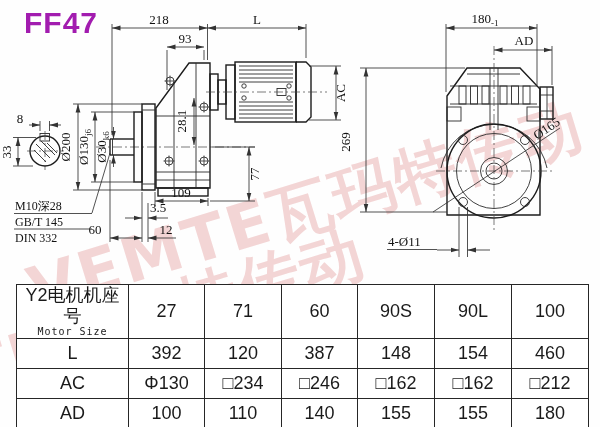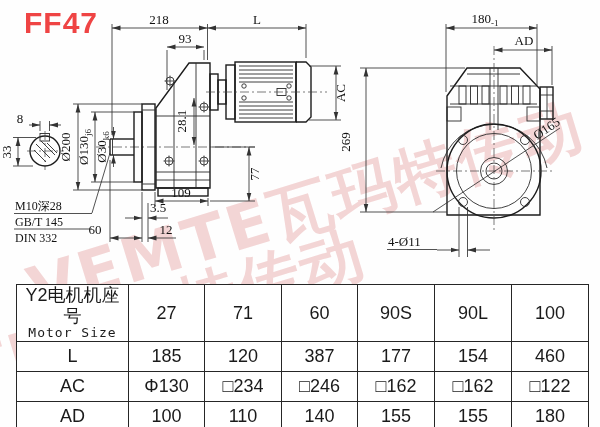--- a/index.html
+++ b/index.html
@@ -1,37 +1,37 @@
 <!DOCTYPE html>
 <html><head>
 <meta charset="utf-8">
 <style>
   html,body{margin:0;padding:0;background:#fff;}
   #stage{position:relative;width:600px;height:427px;background:#fefefe;overflow:hidden;
          font-family:"Liberation Sans",sans-serif;}
-  .title{position:absolute;left:24px;top:6px;font-size:30px;font-weight:bold;color:#ef4444;
+  .title{position:absolute;left:24px;top:6px;font-size:30px;font-weight:bold;color:#a21caf;
          letter-spacing:1px;z-index:3;}
   .wm{position:absolute;font-family:"DejaVu Sans",sans-serif;font-weight:bold;font-size:62px;
       letter-spacing:3px;color:rgba(226,148,148,0.38);white-space:nowrap;transform-origin:0 0;
       transform:rotate(-17deg);z-index:1;pointer-events:none;}
   #wm1{left:18px;top:252px;}
   #wm2{left:-200px;top:380px;}
   svg.draw{position:absolute;left:0;top:0;z-index:2;}
   .o{stroke:#1c1c1c;stroke-width:1.4;fill:none;}
   .i{stroke:#2a2a2a;stroke-width:0.9;fill:none;}
   .d{stroke:#333;stroke-width:0.85;fill:none;}
   .c{stroke:#444;stroke-width:0.7;fill:none;stroke-dasharray:9 3 2 3;}
   text.t{font-family:"Liberation Serif",serif;font-size:13px;fill:#111;}
   text.s{font-family:"Liberation Serif",serif;font-size:12px;fill:#111;}
   table.spec{position:absolute;left:16px;top:284px;z-index:3;border-collapse:collapse;
              table-layout:fixed;background:#fff;}
   table.spec td{border:1.6px solid #262626;text-align:center;vertical-align:middle;
                 color:#1a1a1a;font-size:18px;padding:0;background:#fff;}
   td.hcell{font-size:15px;line-height:1.15;}
-  .hc-en{font-family:"DejaVu Sans Mono",monospace;font-size:13px;letter-spacing:1px;}
+  .hc-en{font-family:"DejaVu Sans Mono",monospace;font-size:10px;letter-spacing:1px;}
   td.lab{font-size:17px;}
 </style>
 </head>
 <body>
 
 <div id="stage">
 
   <div class="wm" id="wm1">VEMTE瓦玛特传动</div>
   <div class="wm" id="wm2">VEMTE瓦玛特传动</div>
 
@@ -329,35 +329,35 @@
       </td>
       <td>27</td>
       <td>71</td>
       <td>60</td>
       <td>90S</td>
       <td>90L</td>
       <td>100</td>
     </tr>
     <tr style="height:30px">
       <td class="lab">L</td>
-      <td>185</td>
+      <td>392</td>
       <td>120</td>
       <td>387</td>
-      <td>177</td>
+      <td>148</td>
       <td>154</td>
       <td>460</td>
     </tr>
     <tr style="height:30px">
       <td class="lab">AC</td>
       <td>Φ130</td>
       <td>□234</td>
       <td>□246</td>
       <td>□162</td>
       <td>□162</td>
-      <td>□122</td>
+      <td>□212</td>
     </tr>
     <tr style="height:30px">
       <td class="lab">AD</td>
       <td>100</td>
       <td>110</td>
       <td>140</td>
       <td>155</td>
       <td>155</td>
       <td>180</td>
     </tr>

